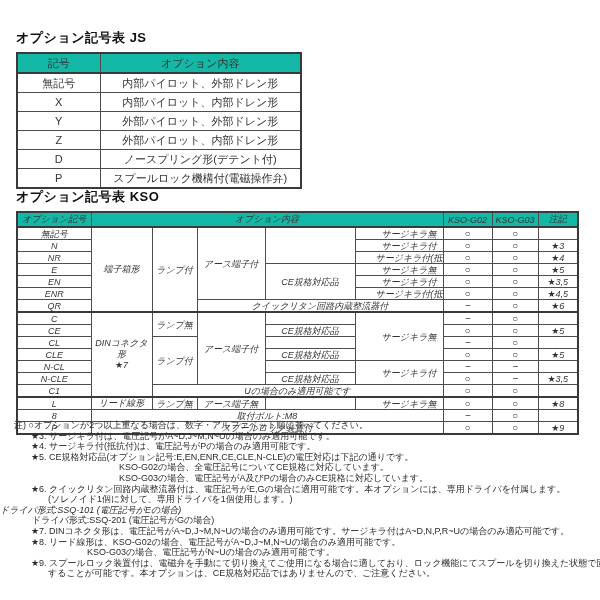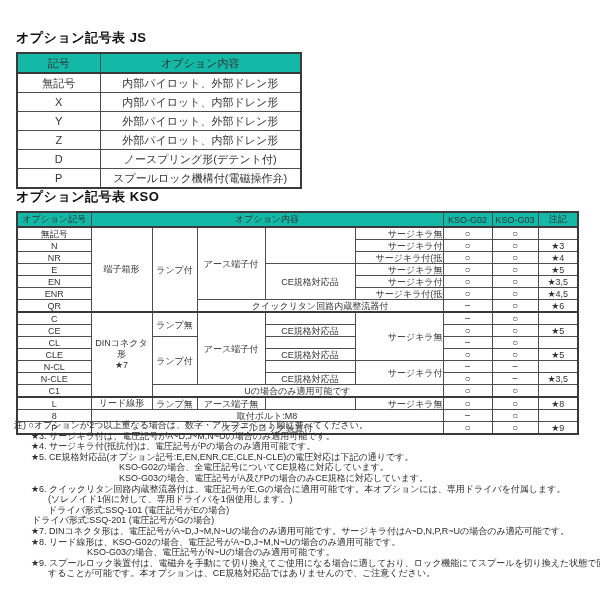--- a/index.html
+++ b/index.html
@@ -14,24 +14,24 @@
   #notes-section{left:0;top:420px;width:600px;}
   .tbl-title{font-size:13px;font-weight:bold;color:#111;margin:0 0 6px 0;line-height:16px;letter-spacing:0.5px;}
   table{border-collapse:collapse;table-layout:fixed;}
   th,td{border:1px solid #4d4d4d;padding:0;overflow:hidden;white-space:nowrap;color:#333;}
   th{background:#14b8a6;font-weight:normal;text-align:center;}
   
   #js-table{width:284px;font-size:11px;border:2px solid #3a3a3a;}
   #js-table th{height:18px;border-bottom:2px solid #3a3a3a;}
   #js-table td{height:18px;text-align:center;}
   
-  #kso-table{width:562px;font-size:9px;border:2px solid #3a3a3a;}
+  #kso-table{width:562px;font-size:9px;border:2px solid #3a3a3a;font-style:italic;}
   #kso-table th{height:12px;border-bottom:2px solid #3a3a3a;}
   #kso-table td{height:11px;line-height:10px;text-align:center;}
-  #kso-table td.surge{text-align:right;padding-left:20px;}
+  #kso-table td.surge{text-align:center;padding-left:20px;}
   #kso-table td.form{white-space:pre-line;line-height:11px;}
   #kso-table td.mark{font-size:10px;}
   tr.sec-start td{border-top:2px solid #3a3a3a;}
   
   #notes-section .note-line{font-size:9px;line-height:10.6px;white-space:nowrap;color:#2b2b2b;}
 </style>
 </head>
 <body>
 
 <div class="section" id="js-section">
@@ -241,20 +241,20 @@
 
 <div class="section" id="notes-section">
     <div class="note-line" style="padding-left: 14px;">注) ○オプションが2つ以上重なる場合は、数字・アルファベット順に並べてください。</div>
     <div class="note-line" style="padding-left: 31px;">★3. サージキラ付は、電圧記号がA~D,J~M,N~Uの場合のみ適用可能です。</div>
     <div class="note-line" style="padding-left: 31px;">★4. サージキラ付(抵抗付)は、電圧記号がPの場合のみ適用可能です。</div>
     <div class="note-line" style="padding-left: 31px;">★5. CE規格対応品(オプション記号:E,EN,ENR,CE,CLE,N-CLE)の電圧対応は下記の通りです。</div>
     <div class="note-line" style="padding-left: 119px;">KSO-G02の場合、全電圧記号についてCE規格に対応しています。</div>
     <div class="note-line" style="padding-left: 119px;">KSO-G03の場合、電圧記号がA及びPの場合のみCE規格に対応しています。</div>
     <div class="note-line" style="padding-left: 31px;">★6. クイックリタン回路内蔵整流器付は、電圧記号がE,Gの場合に適用可能です。本オプションには、専用ドライバを付属します。</div>
     <div class="note-line" style="padding-left: 48px;">(ソレノイド1個に対して、専用ドライバを1個使用します。)</div>
-    <div class="note-line" style="padding-left: 48px;">ドライバ形式:SSQ-101 (電圧記号がEの場合)</div>
+    <div class="note-line" style=" font-style: italic;">ドライバ形式:SSQ-101 (電圧記号がEの場合)</div>
     <div class="note-line" style="padding-left: 32px;">ドライバ形式:SSQ-201 (電圧記号がGの場合)</div>
     <div class="note-line" style="padding-left: 31px;">★7. DINコネクタ形は、電圧記号がA~D,J~M,N~Uの場合のみ適用可能です。サージキラ付はA~D,N,P,R~Uの場合のみ適応可能です。</div>
     <div class="note-line" style="padding-left: 31px;">★8. リード線形は、KSO-G02の場合、電圧記号がA~D,J~M,N~Uの場合のみ適用可能です。</div>
     <div class="note-line" style="padding-left: 87px;">KSO-G03の場合、電圧記号がN~Uの場合のみ適用可能です。</div>
     <div class="note-line" style="padding-left: 31px;">★9. スプールロック装置付は、電磁弁を手動にて切り換えてご使用になる場合に適しており、ロック機能にてスプールを切り換えた状態で固定</div>
     <div class="note-line" style="padding-left: 48px;">することが可能です。本オプションは、CE規格対応品ではありませんので、ご注意ください。</div>
   </div>
 
 </body></html>

